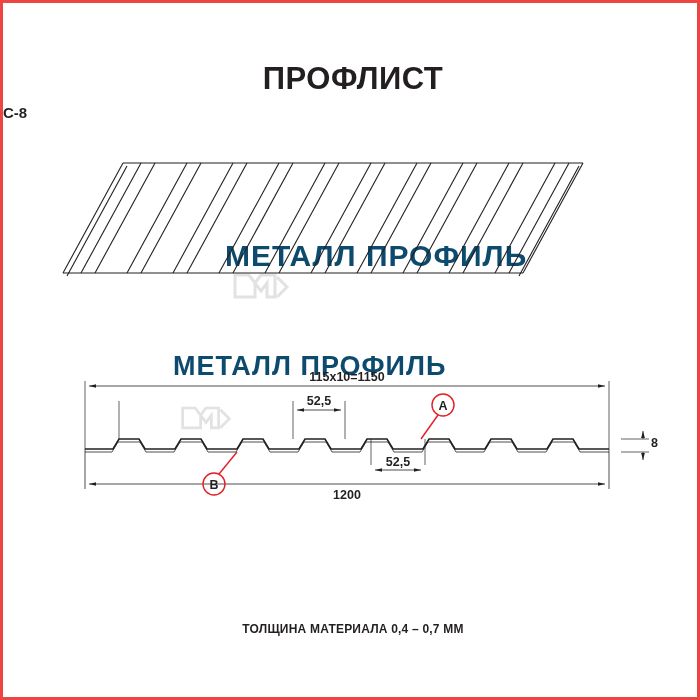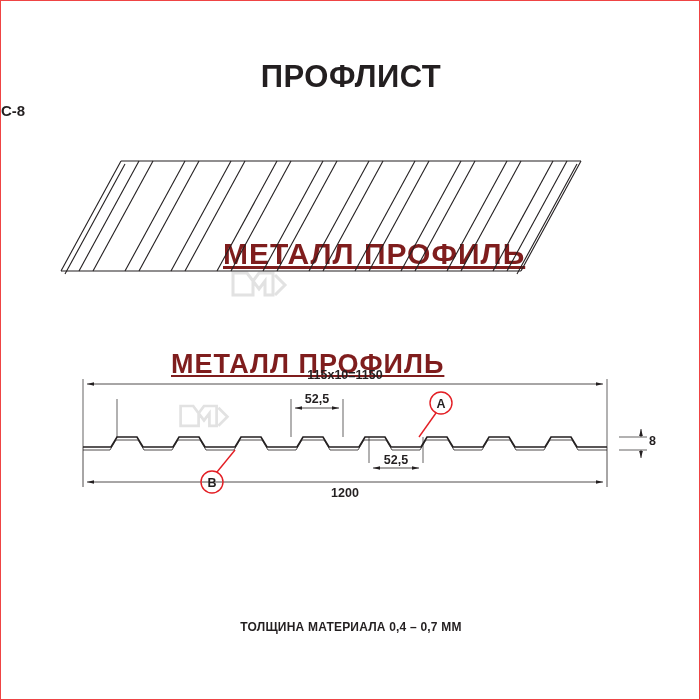--- a/index.html
+++ b/index.html
@@ -11,21 +11,21 @@
     height: 700px;
     background: #ffffff;
     font-family: "Liberation Sans", sans-serif;
     color: #231f20;
     position: relative;
     overflow: hidden;
   }
   .page {
     position: absolute;
     inset: 0;
-    border: 1px solid #ef4444;
+    border: 3px solid #ef4444;
     box-sizing: border-box;
   }
   .title {
     position: absolute;
     top: 58px;
     left: 0;
     width: 700px;
     text-align: center;
     font-size: 31px;
     font-weight: bold;
@@ -61,25 +61,24 @@
     position: absolute;
     top: 350px;
     left: 50px;
     width: 610px;
     height: 150px;
     font-weight: bold;
   }
   .wm {
     position: absolute;
     pointer-events: none;
-    color: #7f1d1d;
+    color: #0c4a6e;
     font-weight: bold;
     font-family: "Liberation Sans", sans-serif;
     white-space: nowrap;
-    text-decoration: underline;
   }
   .wm1 {
     top: 236px;
     left: 222px;
     font-size: 30px;
     letter-spacing: 1px;
   }
   .wm2 {
     top: 348px;
     left: 170px;

